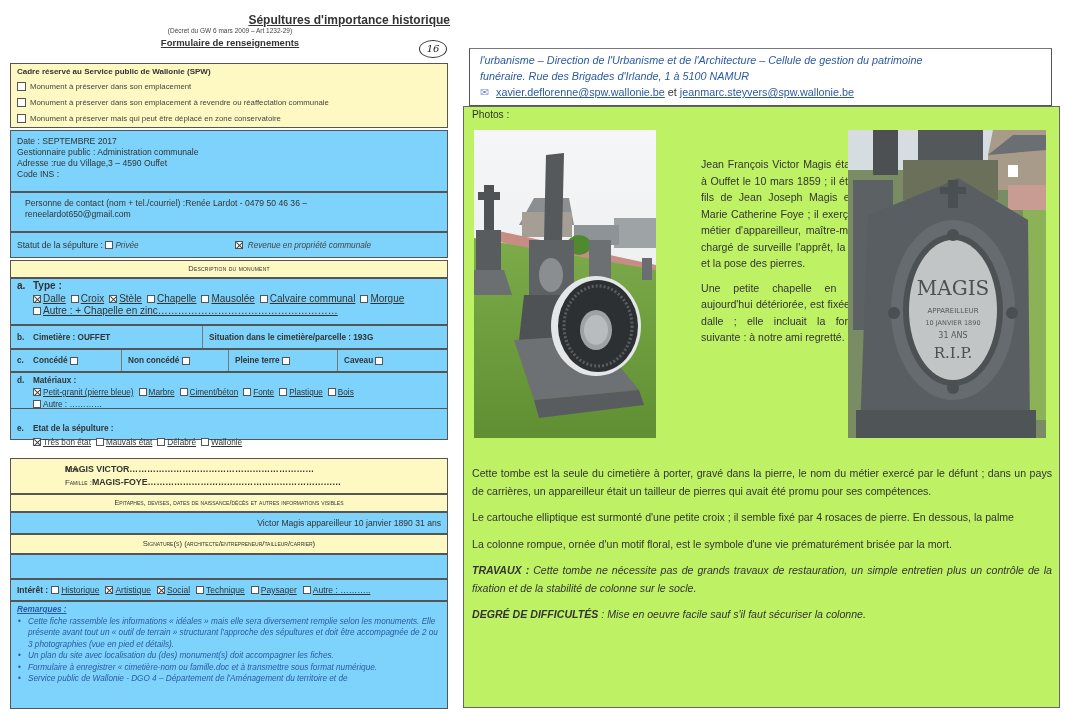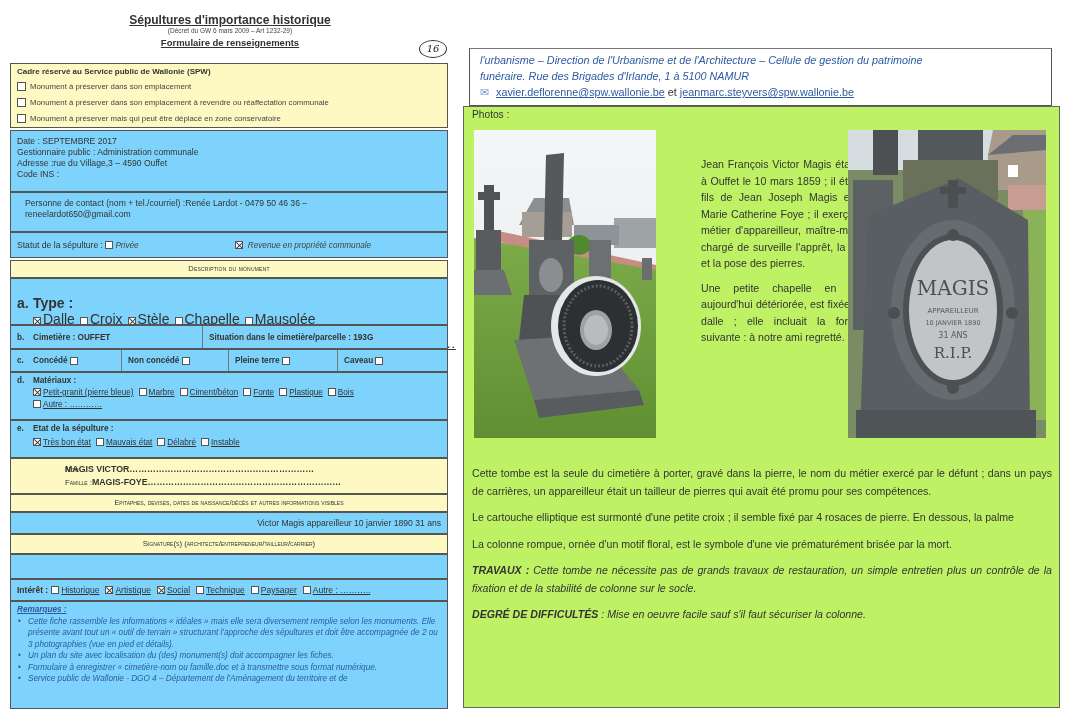--- a/index.html
+++ b/index.html
@@ -1,21 +1,21 @@
 <!DOCTYPE html>
 <html><head>
 <meta charset="utf-8">
 <style>
   * { box-sizing: border-box; margin: 0; padding: 0; }
   html, body { width: 1065px; height: 722px; background: #ffffff; overflow: hidden; }
   body { position: relative; font-family: "Liberation Sans", sans-serif; color: #222; }
 
   
   .left { position: absolute; left: 10px; top: 0; width: 440px; height: 722px; }
-  .doc-title { position: absolute; top: 13px; left: 0; width: 440px; text-align: center; font-weight: bold; font-size: 12px; text-decoration: underline; color: #333; }
+  .doc-title { position: absolute; top: 13px; left: 0; width: 440px; text-align: right; font-weight: bold; font-size: 12px; text-decoration: underline; color: #333; }
   .doc-sub { position: absolute; top: 27px; left: 0; width: 440px; text-align: center; font-size: 6.5px; color: #444; }
   .doc-title2 { position: absolute; top: 37px; left: 0; width: 440px; text-align: center; font-weight: bold; font-size: 9.5px; text-decoration: underline; color: #333; }
   .page-num { position: absolute; top: 40px; left: 409px; width: 28px; height: 18px; border: 1px solid #333; border-radius: 50%; font-family: "DejaVu Serif", serif; font-style: italic; font-size: 10px; text-align: center; line-height: 16px; color: #222; }
 
   .box { position: absolute; left: 0; width: 438px; border: 1.5px solid #555; font-size: 8.5px; color: #333; }
   .pink { background: #fef9c3; }
   .white { background: #7dd3fc; }
 
   .spw { top: 63px; height: 65px; padding: 3px 6px; font-family: "Liberation Sans", sans-serif; }
   .spw .hd { font-weight: bold; font-size: 8px; margin-bottom: 2px; }
@@ -26,35 +26,35 @@
   .cb.checked::before { transform: rotate(45deg); }
   .cb.checked::after { transform: rotate(-45deg); }
   .spw .cb { width: 9px; height: 9px; margin-right: 4px; }
 
   .info { top: 130px; height: 62px; padding: 5px 6px; line-height: 11px; font-size: 8.6px; }
   .contact { top: 192px; height: 40px; padding: 5px 14px; line-height: 11px; font-size: 8.6px; }
   .statut { top: 232px; height: 26px; padding: 0 6px; font-size: 8.6px; display: flex; align-items: center; }
   .statut .it { font-style: italic; font-size: 8.2px; color: #444; }
 
   .desc-hd { top: 260px; height: 18px; text-align: center; font-size: 7.5px; line-height: 16px; font-variant: small-caps; letter-spacing: 0.2px; }
-  .type { top: 278px; height: 47px; padding: 16px 6px; font-size: 14px; }
+  .type { top: 278px; height: 47px; padding: 1px 6px; font-size: 10px; }
   .lbl { display: inline-block; width: 16px; font-weight: bold; }
   .bold { font-weight: bold; }
   .opts { padding-left: 16px; margin-top: 2px; line-height: 12px; }
   .opt { margin-right: 5px; white-space: nowrap; text-decoration: underline; }
 
   .cim { top: 325px; height: 24px; display: flex; font-size: 8.2px; font-weight: bold; }
   .cim > div { display: flex; align-items: center; padding: 0 6px; }
   .cim .c1 { width: 192px; border-right: 1px solid #777; }
   .conc { top: 349px; height: 23px; display: flex; font-size: 8.2px; font-weight: bold; }
   .conc > div { display: flex; align-items: center; padding: 0 6px; border-right: 1px solid #777; }
   .conc > div:last-child { border-right: none; }
 
   .mat { top: 372px; height: 48px; padding: 3px 6px; font-size: 8.2px; }
-  .etat { top: 420px; height: 38px; padding: 3px 6px; font-size: 8.2px; }
+  .etat { top: 408px; height: 22px; padding: 15px 6px; font-size: 8.2px; }
   .etat .opts { margin-top: 4px; }
 
   .nom { top: 458px; height: 36px; padding: 4px 6px; font-size: 8.8px; line-height: 12px; }
   .sc { font-variant: small-caps; font-size: 7.8px; padding-left: 48px; }
   .epi-hd { top: 494px; height: 18px; text-align: center; font-size: 7.2px; line-height: 16px; font-variant: small-caps; }
   .epi { top: 512px; height: 22px; padding: 0 6px; font-size: 8.6px; line-height: 20px; text-align: right; }
   .sig-hd { top: 534px; height: 20px; text-align: center; font-size: 7.8px; line-height: 18px; font-variant: small-caps; }
   .sig { top: 554px; height: 25px; }
   .int { top: 579px; height: 22px; padding: 0 6px; font-size: 8.5px; display: flex; align-items: center; }
   .int .opt { margin-right: 6px; }
@@ -152,21 +152,21 @@
     <div style="flex:1;"><span>Caveau</span>&nbsp;<span class="cb"></span></div>
   </div>
 
   <div class="box white mat">
     <div><span class="lbl">d.</span><span class="bold">Matériaux :</span></div>
     <div class="opts" id="mat-opts"><span class="opt"><span class="cb checked"></span><span>Petit-granit (pierre bleue)</span></span><span class="opt"><span class="cb"></span><span>Marbre</span></span><span class="opt"><span class="cb"></span><span>Ciment/béton</span></span><span class="opt"><span class="cb"></span><span>Fonte</span></span><span class="opt"><span class="cb"></span><span>Plastique</span></span><span class="opt"><span class="cb"></span><span>Bois</span></span><br><span class="opt"><span class="cb"></span><span>Autre : …………</span></span></div>
   </div>
 
   <div class="box white etat">
     <div><span class="lbl">e.</span><span class="bold">Etat de la sépulture :</span></div>
-    <div class="opts" id="etat-opts"><span class="opt"><span class="cb checked"></span><span>Très bon état</span></span><span class="opt"><span class="cb"></span><span>Mauvais état</span></span><span class="opt"><span class="cb"></span><span>Délabré</span></span><span class="opt"><span class="cb"></span><span>Instable</span></span></div>
+    <div class="opts" id="etat-opts"><span class="opt"><span class="cb checked"></span><span>Très bon état</span></span><span class="opt"><span class="cb"></span><span>Mauvais état</span></span><span class="opt"><span class="cb"></span><span>Délabré</span></span><span class="opt"><span class="cb"></span><span>Wallonie</span></span></div>
   </div>
 
   <div class="box pink nom">
     <div><span class="sc" style="display:inline-block;width:36px;">Nom…</span><span class="bold">MAGIS VICTOR………………………………………………………</span></div>
     <div><span class="sc">Famille :</span><span class="bold">MAGIS-FOYE…………………………………………………………</span></div>
   </div>
 
   <div class="box pink epi-hd">Epitaphes, devises, dates de naissance/décès et autres informations visibles</div>
   <div class="box white epi">Victor Magis  appareilleur  10 janvier 1890   31 ans</div>
   <div class="box pink sig-hd">Signature(s) (architecte/entrepreneur/tailleur/carrier)</div>

